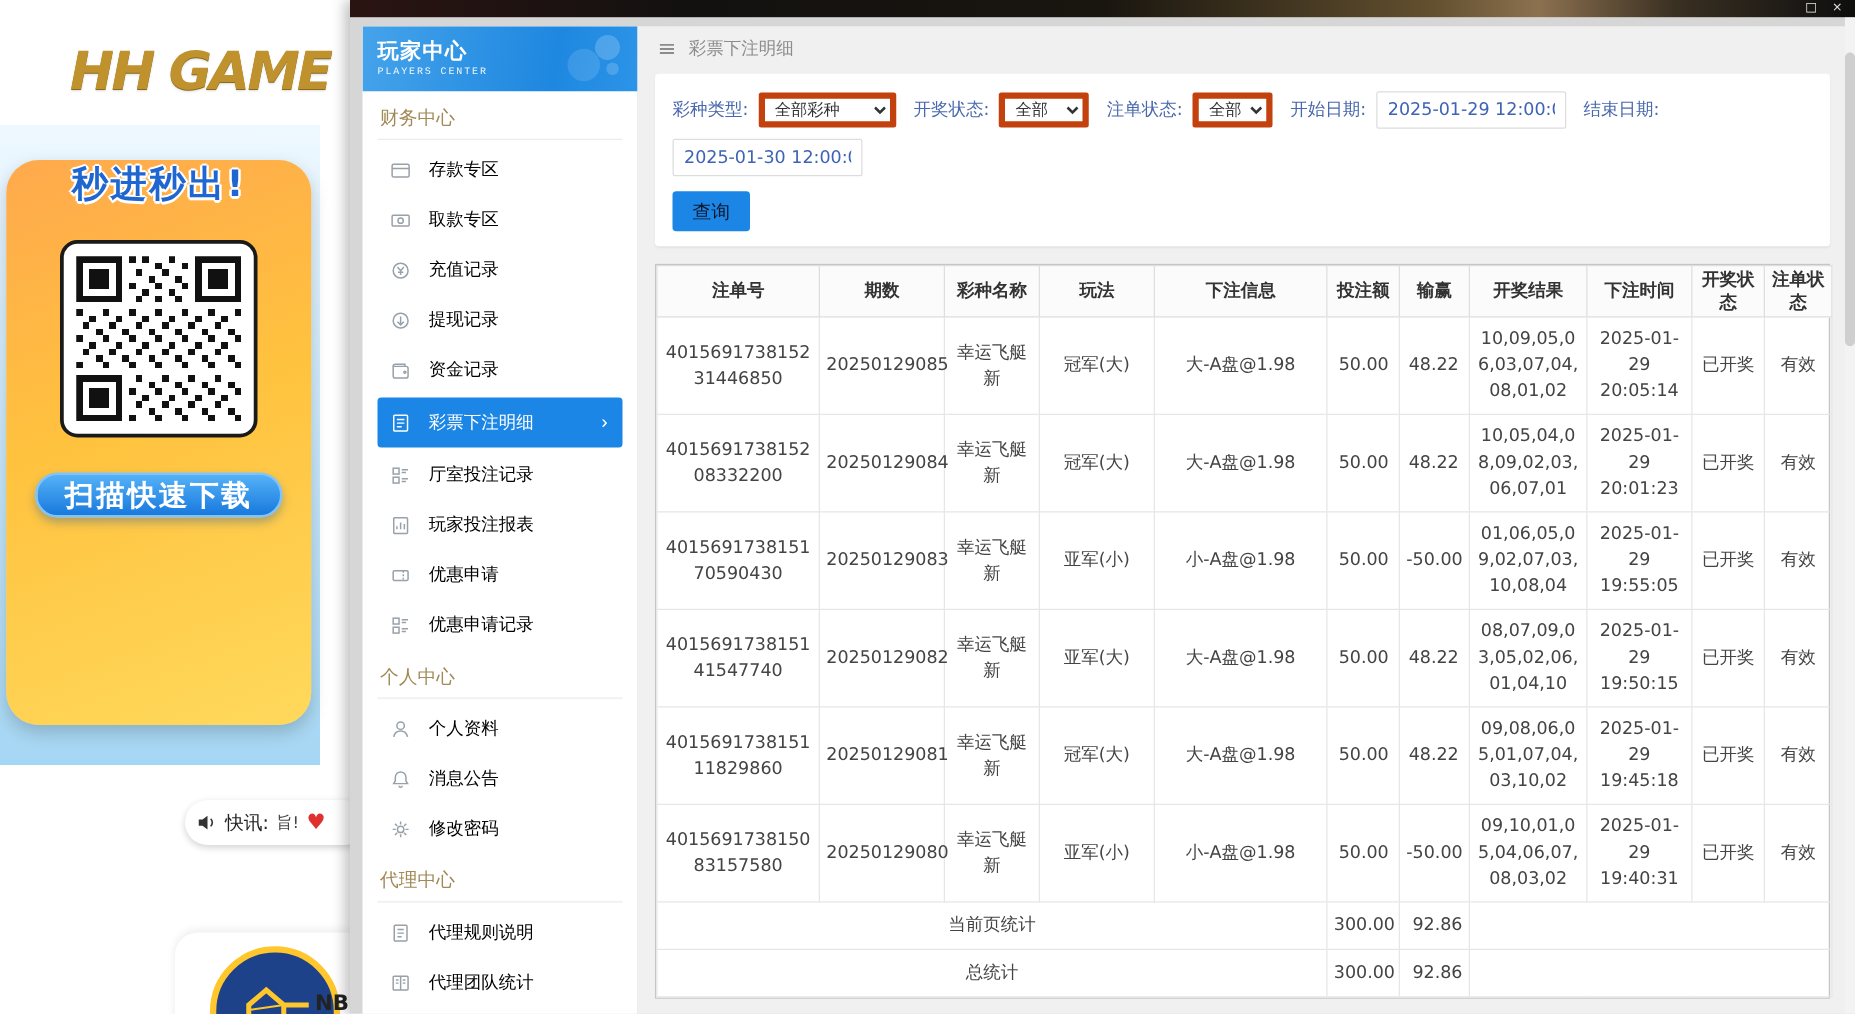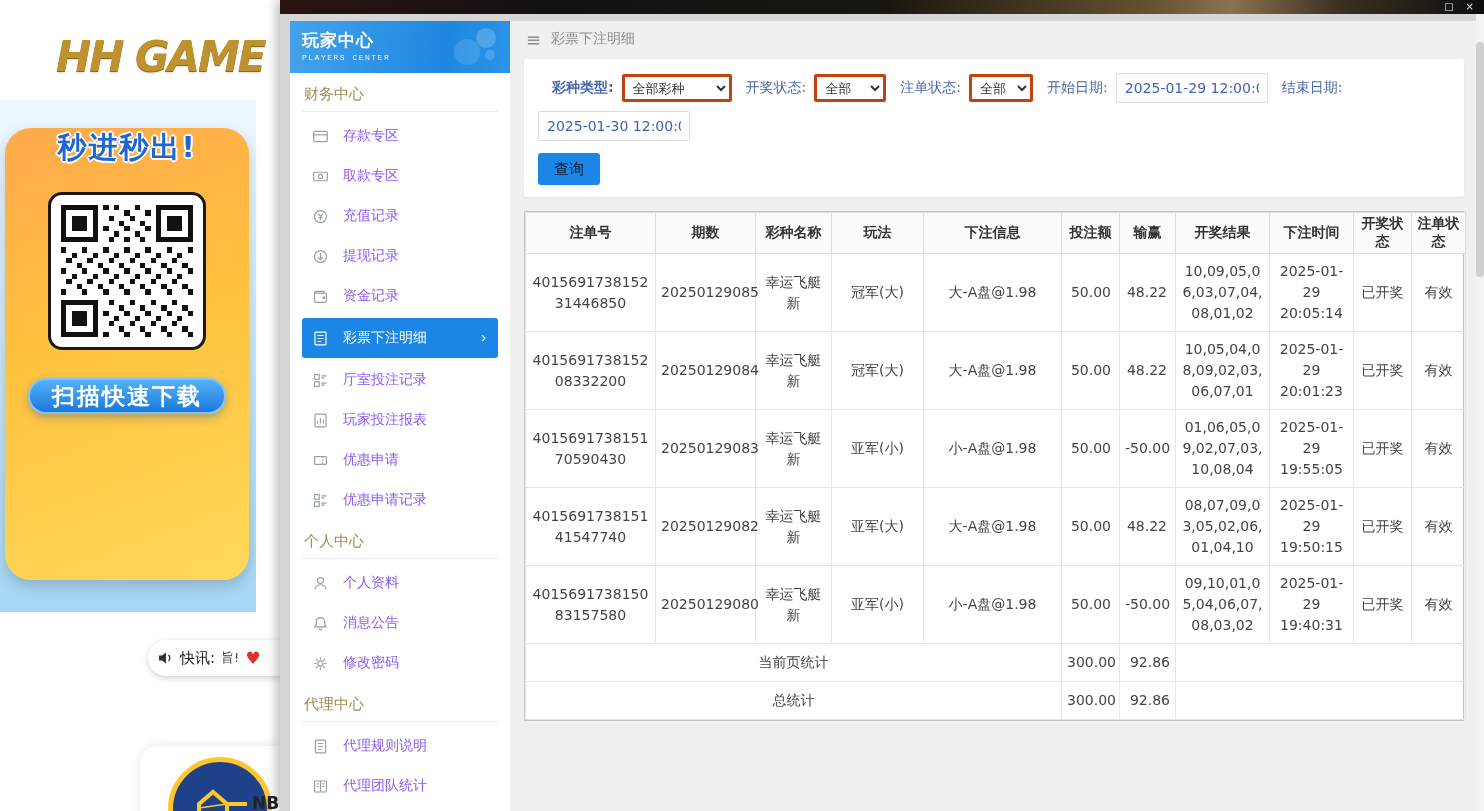--- a/index.html
+++ b/index.html
@@ -49,39 +49,39 @@
   
   .sidebar { width:220px; flex:none; background:#fff; overflow:hidden;font-family:Liberation Mono, monospace; }
   .sb-header { height:52px; background:linear-gradient(100deg,#45a3ea 0%,#1e87e0 70%,#2c95e8 100%);
     color:#fff; padding:8px 12px; position:relative; }
   .sb-title { font-size:17px; font-weight:bold; letter-spacing:1px; }
   .sb-sub { font-size:8px; letter-spacing:1.5px; opacity:.92; margin-top:1px; }
   .sb-watermark { position:absolute; right:8px; top:4px; opacity:.55; }
   .sb-section { padding:0 12px; }
   .sb-section-title { color:#a18a58; font-size:15px; padding:12px 2px 7px; border-bottom:1px solid #ececec; }
   .sb-menu { padding-top:4px; }
-  .menu-item { height:40px; display:flex; align-items:center; gap:14px; padding:0 10px; color:#8b5cf6;
+  .menu-item { height:40px; display:flex; align-items:center; gap:14px; padding:0 10px; color:#000000;
     font-size:14px; cursor:pointer; border-radius:3px; }
   .mi-icon { width:17px; height:17px; color:#98a0a8; flex:none; display:flex; }
   .mi-icon svg { width:17px; height:17px; }
   .menu-item.active { background:#1b86e6; color:#fff; margin:2px 0; }
   .menu-item.active .mi-icon { color:#fff; }
   .chevron { margin-left:auto; font-size:15px; }
 
   
   .main { flex:1; background:#f0f0f0; overflow:hidden; display:flex; flex-direction:column; }
   .main-header { height:36px; flex:none; display:flex; align-items:center; gap:10px; padding:0 16px; }
   .hamburger-icon { font-size:18px; color:#8c8c8c; }
   .main-title { font-size:14px; color:#8c8c8c; }
   .filter-card { flex:none; background:#fff; margin:2px 14px 14px; padding:14px 14px 12px; border-radius:3px;
     box-shadow:0 1px 2px rgba(0,0,0,.06); }
   .filter-row { display:flex; align-items:center; gap:8px; flex-wrap:wrap; }
   .f-label { color:#4a69ad; font-size:14px; margin-left:6px; white-space:nowrap; }
-  .f-label.first { margin-left:14px;font-weight:bold; }
-  .f-select { height:28px; border:3px solid #c2410c; border-radius:2px; background:#fff; font-size:13px;
+  .f-label.first { margin-left:0; }
+  .f-select { height:28px; border:5px solid #c2410c; border-radius:2px; background:#fff; font-size:13px;
     color:#333; padding:0 4px; font-family:inherit; }
   .f-date { height:30px; border:1px solid #ddd; border-radius:2px; font-size:14px; color:#3f63b5;
     padding:0 8px; width:152px; font-family:inherit; }
   .search-btn { margin-top:12px; background:#1b86e6; color:#0f172a; border:none; border-radius:3px;
     height:32px; padding:0 16px; font-size:15px; cursor:pointer; font-family:inherit; }
 
   .table-card { flex:none; margin:0 14px; background:#fff; border:1px solid #c5c5c5; }
   table { width:100%; border-collapse:collapse; table-layout:fixed; }
   col.c0{width:130px} col.c1{width:100px} col.c2{width:76px} col.c3{width:92px} col.c4{width:138px}
   col.c5{width:58px} col.c6{width:56px} col.c7{width:94px} col.c8{width:84px} col.c9{width:58px} col.c10{width:54px}
@@ -534,20 +534,33 @@
                 <td class="c3">亚军(大)</td>
                 <td class="c4">大-A盘@1.98</td>
                 <td class="c5">50.00</td>
                 <td class="c6">48.22</td>
                 <td class="c7">08,07,09,03,05,02,06,01,04,10</td>
                 <td class="c8">2025-01-29 19:50:15</td>
                 <td class="c9">已开奖</td>
                 <td class="c10">有效</td>
               </tr>
               <tr>
+                <td class="c0">401569173815111829860</td>
+                <td class="c1">20250129081</td>
+                <td class="c2">幸运飞艇新</td>
+                <td class="c3">冠军(大)</td>
+                <td class="c4">大-A盘@1.98</td>
+                <td class="c5">50.00</td>
+                <td class="c6">48.22</td>
+                <td class="c7">09,08,06,05,01,07,04,03,10,02</td>
+                <td class="c8">2025-01-29 19:45:18</td>
+                <td class="c9">已开奖</td>
+                <td class="c10">有效</td>
+              </tr>
+              <tr>
                 <td class="c0">401569173815083157580</td>
                 <td class="c1">20250129080</td>
                 <td class="c2">幸运飞艇新</td>
                 <td class="c3">亚军(小)</td>
                 <td class="c4">小-A盘@1.98</td>
                 <td class="c5">50.00</td>
                 <td class="c6">-50.00</td>
                 <td class="c7">09,10,01,05,04,06,07,08,03,02</td>
                 <td class="c8">2025-01-29 19:40:31</td>
                 <td class="c9">已开奖</td>

